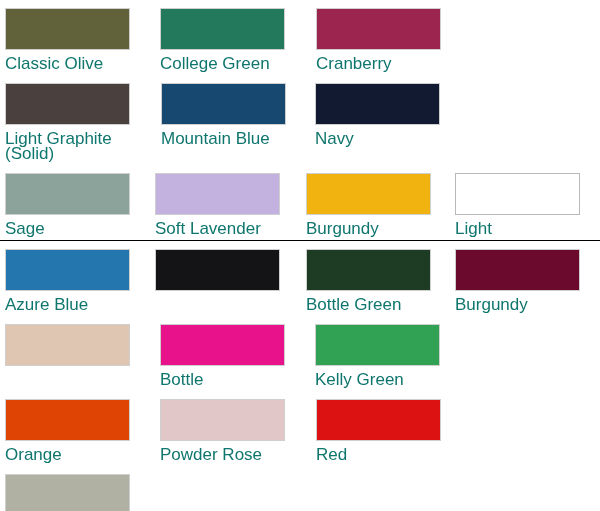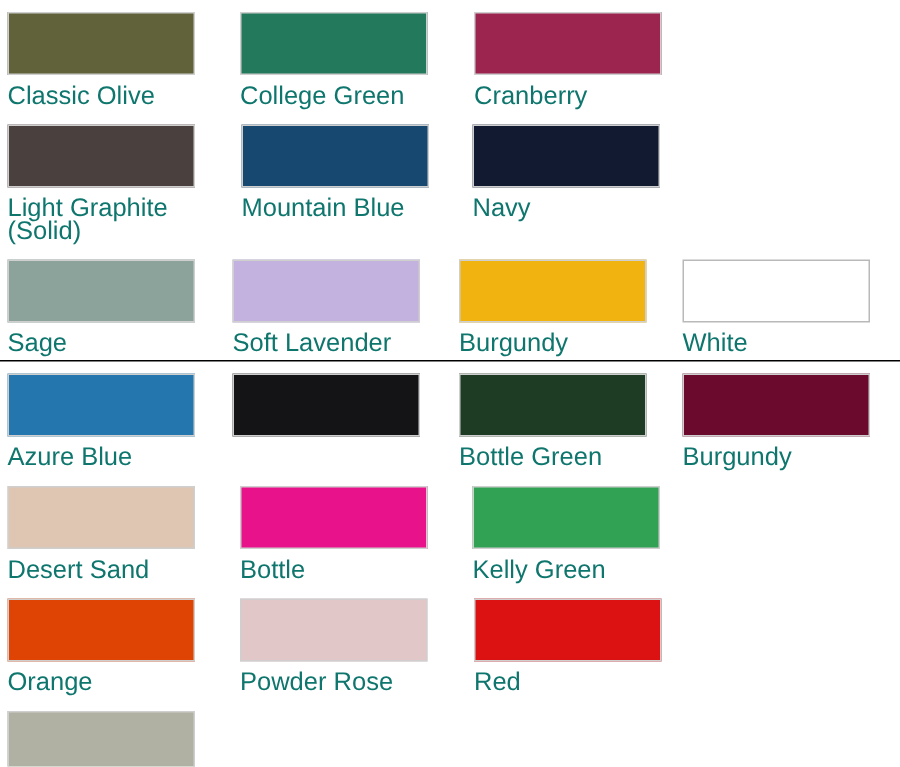--- a/index.html
+++ b/index.html
@@ -106,21 +106,21 @@
         <div class="swatch-cell col1">
           <div class="swatch-chip" title="Soft Lavender" style="background-color: rgb(195, 178, 224);"></div>
           <div class="swatch-label">Soft Lavender</div>
         </div>
         <div class="swatch-cell col2">
           <div class="swatch-chip" title="Sunflower" style="background-color: rgb(240, 179, 16);"></div>
           <div class="swatch-label">Burgundy</div>
         </div>
         <div class="swatch-cell col3">
           <div class="swatch-chip" title="White" style="background-color: rgb(255, 255, 255); border-color: rgb(185, 185, 185);"></div>
-          <div class="swatch-label">White</div>
+          <div class="swatch-label">Light</div>
         </div>
       </div>
     </div>
     <div class="group-divider"></div>
     <div class="swatch-group">
       <div class="swatch-row">
         <div class="swatch-cell col0">
           <div class="swatch-chip" title="Azure Blue" style="background-color: rgb(35, 119, 174);"></div>
           <div class="swatch-label">Azure Blue</div>
         </div>
@@ -132,21 +132,20 @@
           <div class="swatch-label">Bottle Green</div>
         </div>
         <div class="swatch-cell col3">
           <div class="swatch-chip" title="Burgundy" style="background-color: rgb(107, 10, 45);"></div>
           <div class="swatch-label">Burgundy</div>
         </div>
       </div>
       <div class="swatch-row">
         <div class="swatch-cell col0">
           <div class="swatch-chip" title="Desert Sand" style="background-color: rgb(222, 198, 178);"></div>
-          <div class="swatch-label">Desert Sand</div>
         </div>
         <div class="swatch-cell col1">
           <div class="swatch-chip" title="Fuchsia" style="background-color: rgb(232, 18, 139);"></div>
           <div class="swatch-label">Bottle</div>
         </div>
         <div class="swatch-cell col3">
           <div class="swatch-chip" title="Kelly Green" style="background-color: rgb(49, 162, 84);"></div>
           <div class="swatch-label">Kelly Green</div>
         </div>
       </div>

